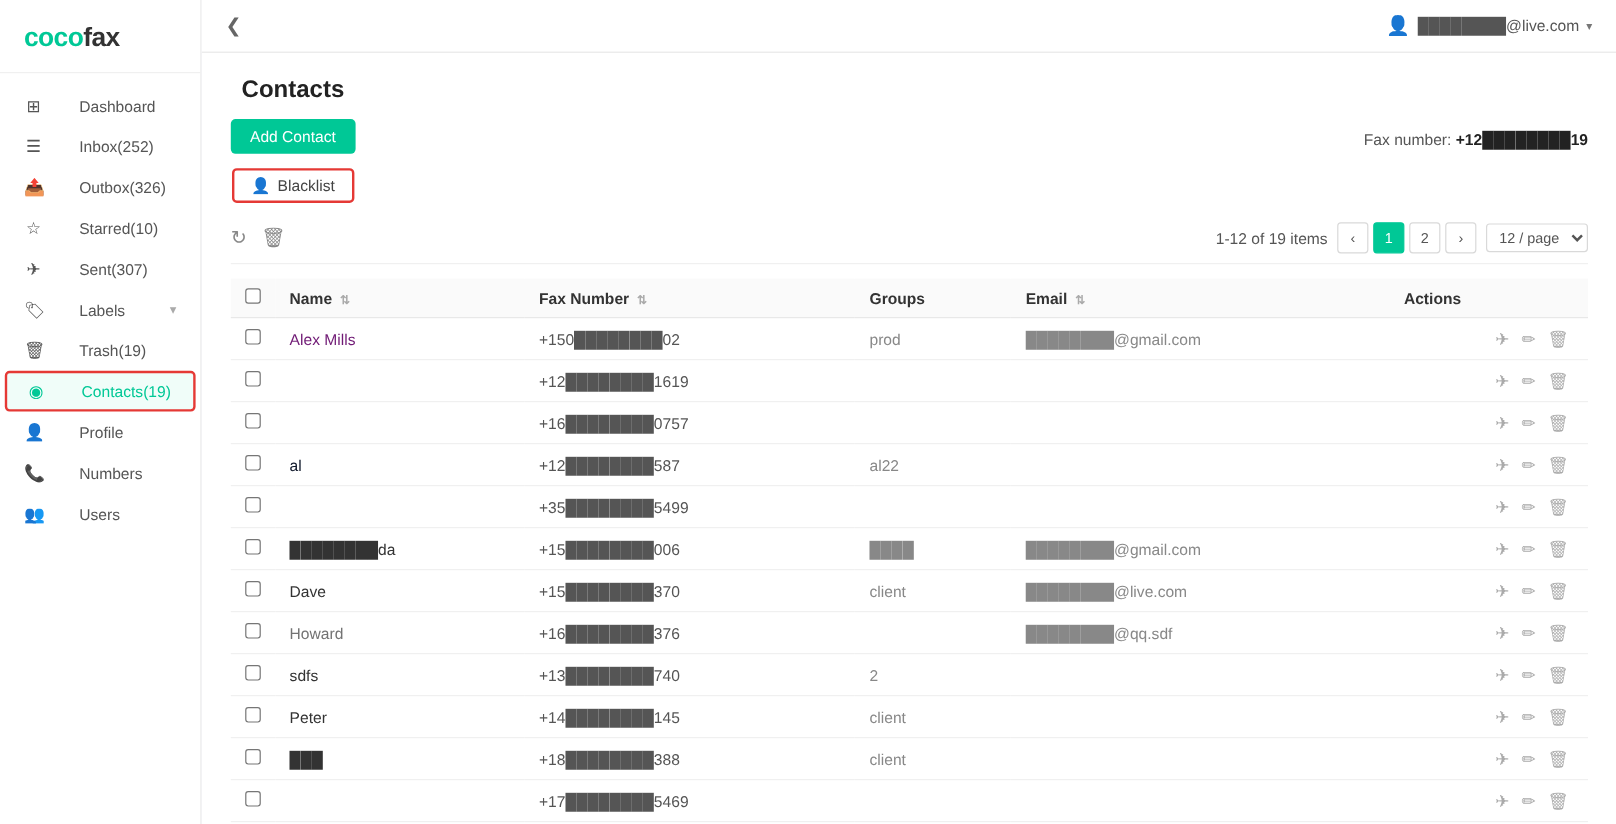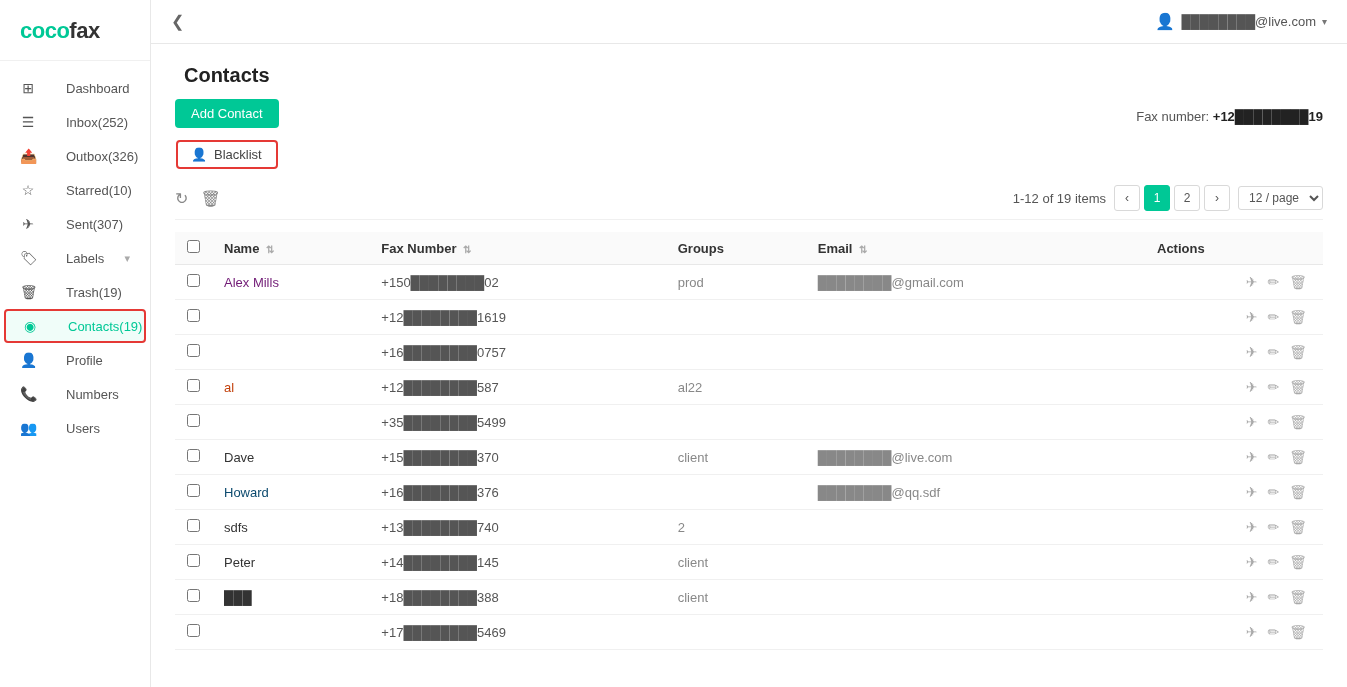--- a/index.html
+++ b/index.html
@@ -1,20 +1,20 @@
 <!DOCTYPE html>
 <html><head>
   <meta charset="utf-8">
   <style>
     * { box-sizing: border-box; margin: 0; padding: 0; }
     body { font-family: -apple-system, BlinkMacSystemFont, 'Segoe UI', sans-serif; font-size: 13px; background: #f5f6fa; display: flex; height: 687px; overflow: hidden; }
 
     
     .sidebar {
-      width: 151px;
+      width: 168px;
       background: #fff;
       border-right: 1px solid #e8e8e8;
       display: flex;
       flex-direction: column;
       padding: 0;
       flex-shrink: 0;
     }
     .logo-area {
       padding: 18px 20px 16px;
       border-bottom: 1px solid #f0f0f0;
@@ -383,40 +383,56 @@
         <span class="action-icon" title="Send Fax">✈</span>
         <span class="action-icon" title="Edit">✏</span>
         <span class="action-icon" title="Delete">🗑</span>
       </div>
     </td>
   </tr>
           <tr>
     <td class="checkbox-col">
       <input type="checkbox" class="check-input" style="">
     </td>
-    <td style="color:#c2410c">al</td>
+    <td style="color:#0f172a">al</td>
     <td>+12████████587</td>
     <td style="color:#888">al22</td>
     <td style="color:#888"></td>
     <td class="actions-cell">
       <div class="action-icons" style="justify-content:flex-end">
         <span class="action-icon" title="Send Fax">✈</span>
         <span class="action-icon" title="Edit">✏</span>
         <span class="action-icon" title="Delete">🗑</span>
       </div>
     </td>
   </tr>
           <tr>
     <td class="checkbox-col">
       <input type="checkbox" class="check-input" style="">
     </td>
     <td style="color:#333"></td>
     <td>+35████████5499</td>
     <td style="color:#888"></td>
     <td style="color:#888"></td>
+    <td class="actions-cell">
+      <div class="action-icons" style="justify-content:flex-end">
+        <span class="action-icon" title="Send Fax">✈</span>
+        <span class="action-icon" title="Edit">✏</span>
+        <span class="action-icon" title="Delete">🗑</span>
+      </div>
+    </td>
+  </tr>
+          <tr>
+    <td class="checkbox-col">
+      <input type="checkbox" class="check-input" style="">
+    </td>
+    <td style="color:#333">████████da</td>
+    <td>+15████████006</td>
+    <td style="color:#888">████</td>
+    <td style="color:#888">████████@gmail.com</td>
     <td class="actions-cell">
       <div class="action-icons" style="justify-content:flex-end">
         <span class="action-icon" title="Send Fax">✈</span>
         <span class="action-icon" title="Edit">✏</span>
         <span class="action-icon" title="Delete">🗑</span>
       </div>
     </td>
   </tr>
           <tr>
     <td class="checkbox-col">
@@ -431,21 +447,21 @@
         <span class="action-icon" title="Send Fax">✈</span>
         <span class="action-icon" title="Edit">✏</span>
         <span class="action-icon" title="Delete">🗑</span>
       </div>
     </td>
   </tr>
           <tr>
     <td class="checkbox-col">
       <input type="checkbox" class="check-input" style="">
     </td>
-    <td style="color:#0c4a6e">Howard</td>
+    <td style="color:#737373">Howard</td>
     <td>+16████████376</td>
     <td style="color:#888"></td>
     <td style="color:#888">████████@qq.sdf</td>
     <td class="actions-cell">
       <div class="action-icons" style="justify-content:flex-end">
         <span class="action-icon" title="Send Fax">✈</span>
         <span class="action-icon" title="Edit">✏</span>
         <span class="action-icon" title="Delete">🗑</span>
       </div>
     </td>

